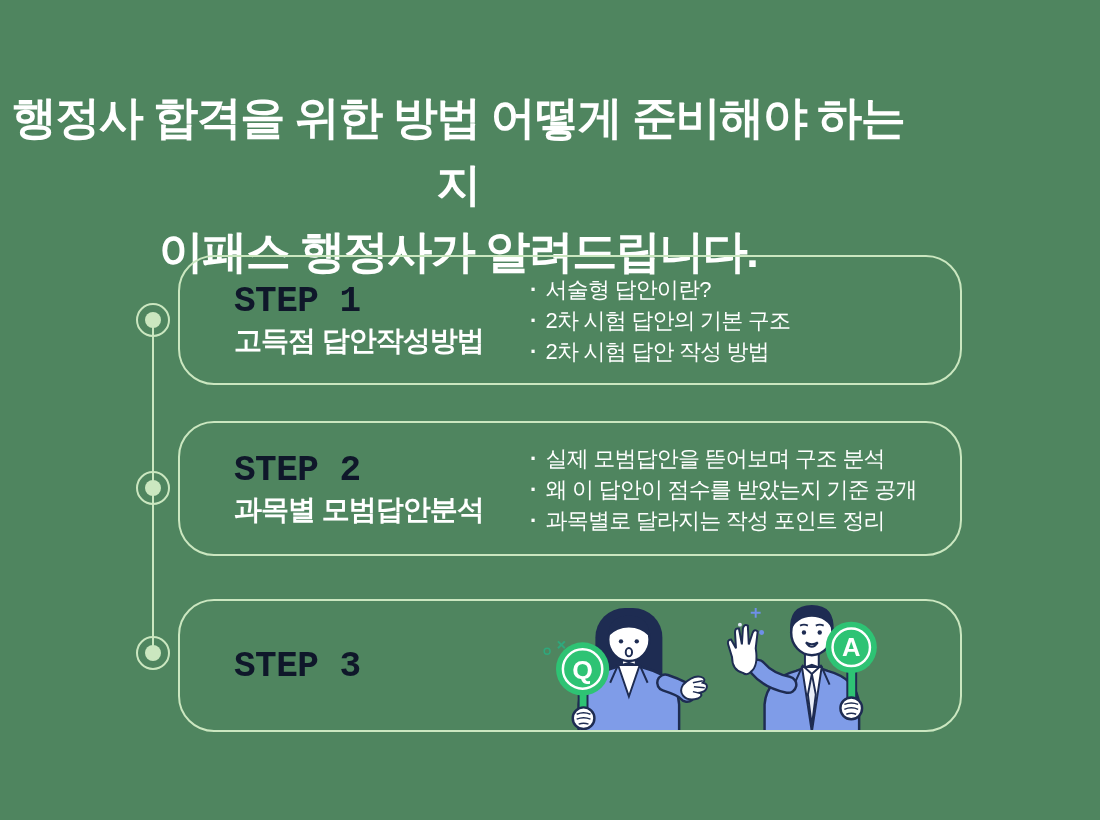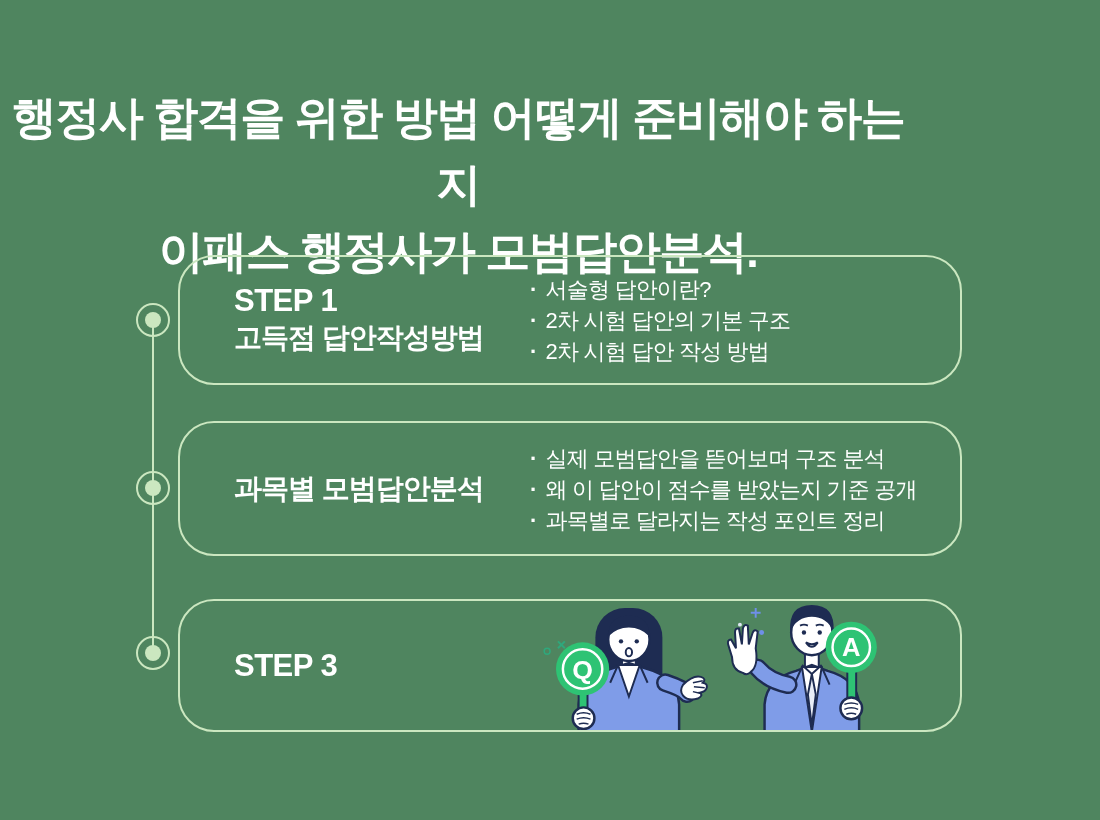--- a/index.html
+++ b/index.html
@@ -42,21 +42,21 @@
     overflow:hidden;
   }
   .box1{ top:255px; height:130px; }
   .box2{ top:421px; height:135px; }
   .box3{ top:599px; height:133px; }
 
   .step-left{
     position:absolute; left:54px; top:50%; transform:translateY(-50%);
   }
   .step-label{
-    color:#ffffff; font-size:31px; font-weight:800; letter-spacing:-0.5px;
+    color:#0f172a; font-size:36px; font-weight:800; letter-spacing:-0.5px;font-family:Liberation Mono, monospace;
   }
   .step-title{
     color:#ffffff; font-size:28px; font-weight:700; letter-spacing:-1px;
   }
 
   .bullets{
     position:absolute; left:350px; top:50%; transform:translateY(-50%);
     list-style:none;
   }
   .bullets li{
@@ -73,21 +73,21 @@
   .char-q{ left:355px; }
   .char-a{ left:535px; }
 </style>
 </head>
 <body>
 
 <div class="canvas">
 
   <div class="title">
     <div>행정사 합격을 위한 방법 어떻게 준비해야 하는지</div>
-    <div>이패스 행정사가 모범답안분석.</div>
+    <div>이패스 행정사가 알려드립니다.</div>
   </div>
 
   <div class="tl-line"></div>
   <div class="tl-dot" style="top:320px">
       <i></i>
     </div>
   <div class="tl-dot" style="top:488px">
       <i></i>
     </div>
   <div class="tl-dot" style="top:653px">
@@ -110,20 +110,21 @@
         </li>
       <li>
           <span class="mark">·</span>
           <span>2차 시험 답안 작성 방법</span>
         </li>
     </ul>
   </section>
 
   <section class="step-box box2">
     <div class="step-left">
+      <div class="step-label">STEP 2</div>
       <div class="step-title">과목별 모범답안분석</div>
     </div>
     <ul class="bullets">
       <li>
           <span class="mark">·</span>
           <span>실제 모범답안을 뜯어보며 구조 분석</span>
         </li>
       <li>
           <span class="mark">·</span>
           <span>왜 이 답안이 점수를 받았는지 기준 공개</span>

